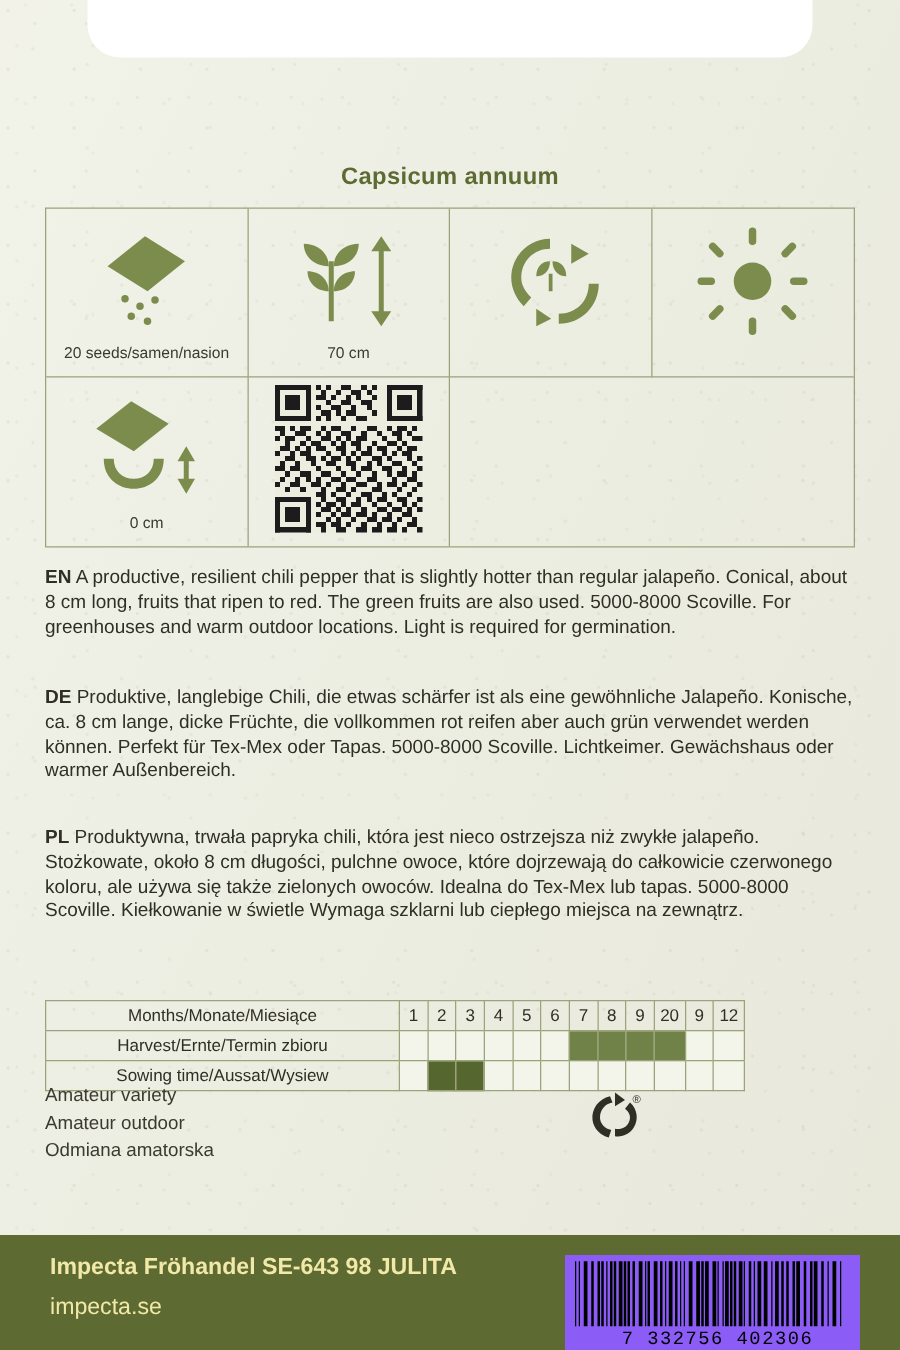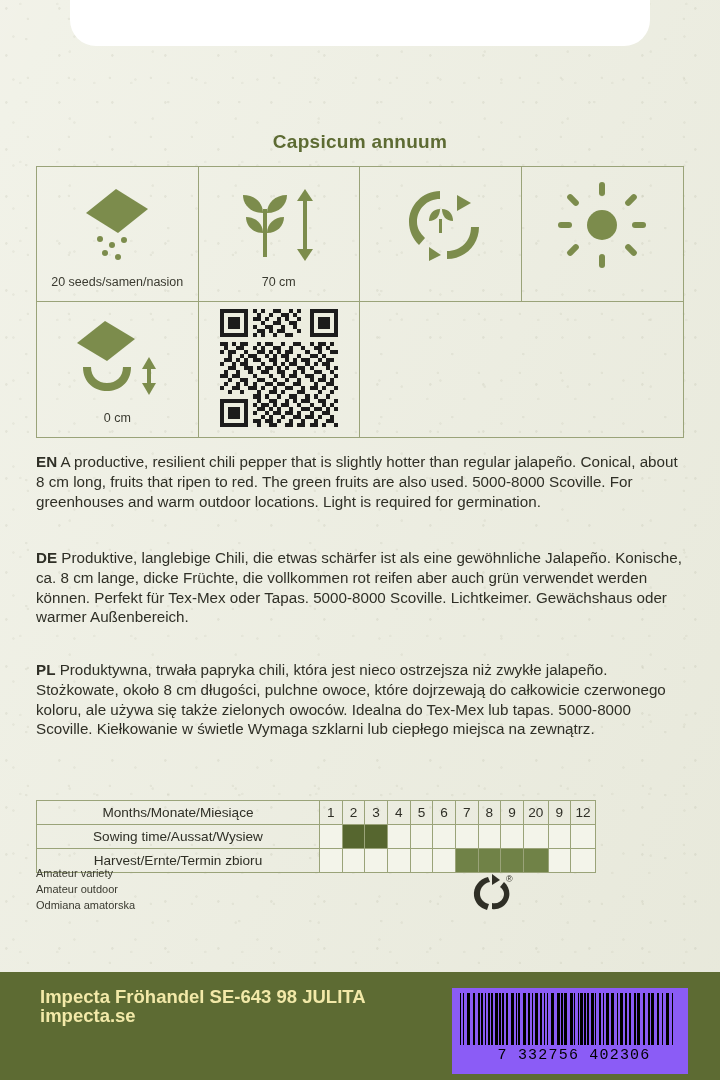--- a/index.html
+++ b/index.html
@@ -71,28 +71,28 @@
   table.cal-t td { border:1px solid #9aa379; height:24px; }
   td.rowlabel { text-align:center; padding:0 8px; width:324px; }
   td.mon { width:27px; text-align:center; }
   td.cell { width:27px; }
   td.fill-dark { background:#56662f; }
   td.fill-mid  { background:#708247; }
   td.blank { background:#f3f4ea; }
   .cal-t tr:first-child td.mon { background:transparent; }
 
   
-  .amateur { position:absolute; left:36px; top:866px; font-size:11px; color:#3a3a30; line-height:1.45; }
+  .amateur { position:absolute; left:36px; top:866px; font-size:15px; color:#3a3a30; line-height:1.45; }
   .recycle { position:absolute; left:470px; top:872px; }
   .guarantee { position:absolute; left:36px; top:930px; font-size:11.8px; color:#2f2f26; }
 
   
-  .greenbar { position:absolute; left:0; bottom:0; width:720px; height:108px; background:#5d6b33; }
+  .greenbar { position:absolute; left:0; bottom:0; width:720px; height:92px; background:#5d6b33; }
   .brand { position:absolute; left:40px; top:14px; color:#f2e9a8; font-size:18.5px; font-weight:bold; }
-  .site  { position:absolute; left:40px; top:33px; color:#f2e9a8; font-size:18.5px; font-weight:bold; }
+  .site  { position:absolute; left:40px; top:46px; color:#f2e9a8; font-size:18.5px; font-weight:normal; }
   .barcode-box { position:absolute; left:452px; top:16px; width:236px; height:86px; background:#8b5cf6; padding:5px 0 2px 8px; }
   .bars { height:52px; display:flex; align-items:flex-end; gap:0; }
   .bars i { display:block; background:#000; height:52px; }
   .bc-num { font-family:"Liberation Mono", monospace; font-size:15px; letter-spacing:1.2px; text-align:center; margin-top:2px; }
 </style>
 </head>
 <body>
 
 <div class="paper"></div>
 <div class="notch"></div>
@@ -448,46 +448,46 @@
         <td class="mon">5</td>
         <td class="mon">6</td>
         <td class="mon">7</td>
         <td class="mon">8</td>
         <td class="mon">9</td>
         <td class="mon">20</td>
         <td class="mon">9</td>
         <td class="mon">12</td>
       </tr>
       <tr>
-        <td class="rowlabel">Sowing time/Aussat/Wysiew</td>
-        <td class="cell blank"></td>
-        <td class="cell fill-dark"></td>
-        <td class="cell fill-dark"></td>
-        <td class="cell blank"></td>
-        <td class="cell blank"></td>
-        <td class="cell blank"></td>
-        <td class="cell blank"></td>
-        <td class="cell blank"></td>
-        <td class="cell blank"></td>
-        <td class="cell blank"></td>
-        <td class="cell blank"></td>
-        <td class="cell blank"></td>
-      </tr>
-      <tr>
         <td class="rowlabel">Harvest/Ernte/Termin zbioru</td>
         <td class="cell blank"></td>
         <td class="cell blank"></td>
         <td class="cell blank"></td>
         <td class="cell blank"></td>
         <td class="cell blank"></td>
         <td class="cell blank"></td>
         <td class="cell fill-mid"></td>
         <td class="cell fill-mid"></td>
         <td class="cell fill-mid"></td>
         <td class="cell fill-mid"></td>
+        <td class="cell blank"></td>
+        <td class="cell blank"></td>
+      </tr>
+      <tr>
+        <td class="rowlabel">Sowing time/Aussat/Wysiew</td>
+        <td class="cell blank"></td>
+        <td class="cell fill-dark"></td>
+        <td class="cell fill-dark"></td>
+        <td class="cell blank"></td>
+        <td class="cell blank"></td>
+        <td class="cell blank"></td>
+        <td class="cell blank"></td>
+        <td class="cell blank"></td>
+        <td class="cell blank"></td>
+        <td class="cell blank"></td>
         <td class="cell blank"></td>
         <td class="cell blank"></td>
       </tr>
     </tbody>
       </table>
   </div>
 
   <div class="amateur">
     <div>Amateur variety</div>
     <div>Amateur outdoor</div>

